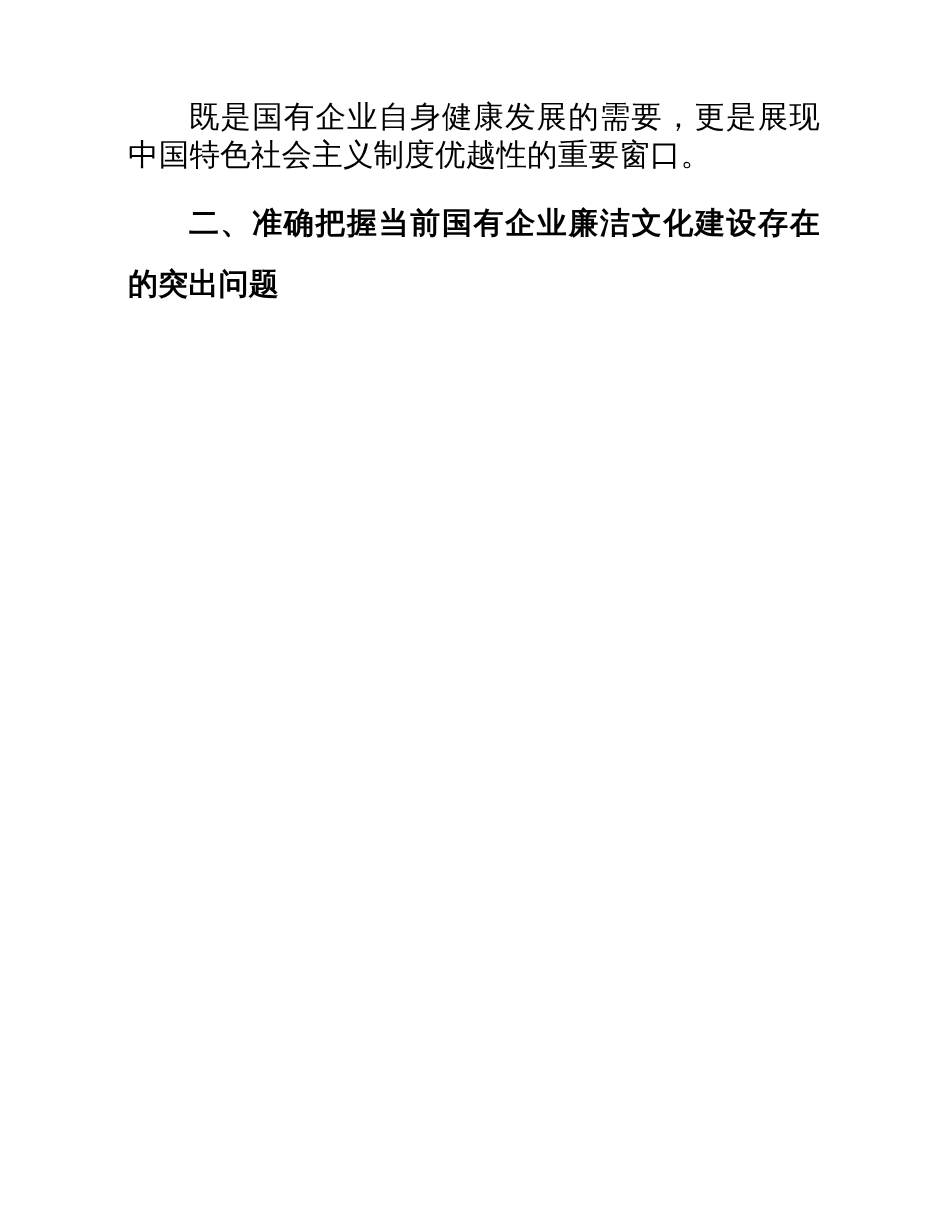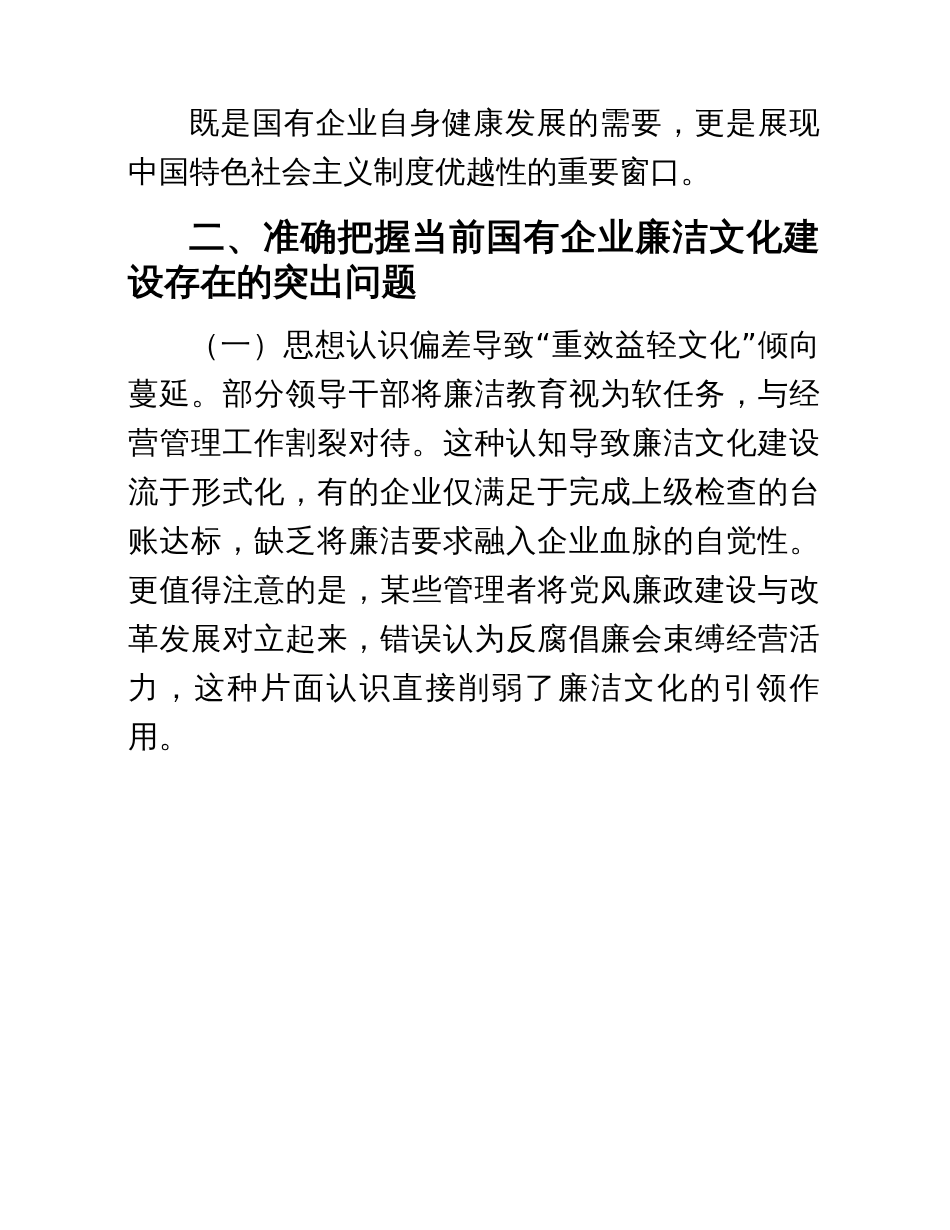--- a/index.html
+++ b/index.html
@@ -22,35 +22,35 @@
     box-sizing: border-box;
   }
   .content {
     position: absolute;
     left: 128px;
     top: 98px;
     width: 692px;
   }
   .para {
     font-size: 30.5px;
-    line-height: 49px;
+    line-height: 38px;
     text-align: justify;
     text-align-last: left;
     text-justify: inter-character;
     margin: 0 0 0 0;
     letter-spacing: 0.2px;
     word-break: break-all;
     font-weight: 400;
   }
   .para.indent {
     text-indent: 61px;
   }
   .heading {
-    font-size: 36px;
-    line-height: 45px;
+    font-size: 30px;
+    line-height: 61px;
     text-indent: 61px;
     font-weight: 600;
     text-align: justify;
     text-align-last: left;
     margin: 0;
     letter-spacing: 0.2px;
     word-break: break-all;
   }
   .gap-md { height: 16px; }
   .gap-lg { height: 18px; }
@@ -62,19 +62,18 @@
   <div class="content">
 
     <p class="para indent">既是国有企业自身健康发展的需要，更是展现中国特色社会主义制度优越性的重要窗口。</p>
 
     <div class="gap-lg"></div>
 
     <h2 class="heading">二、准确把握当前国有企业廉洁文化建设存在的突出问题</h2>
 
     <div class="gap-md"></div>
 
-    <p class="para indent">（一）思想认识偏差导致“重效益轻文化”倾向蔓延。部分领导干部将廉洁教育视为软任务，与经营管理工作割裂对待。这种认知导致廉洁文化建设流于形式化，有的企业仅满足于完成上级检查的台账达标，缺乏将廉洁要求融入企业血脉的自觉性。更值得注意的是，某些管理者将党风廉政建设与改革发展对立起来，错误认为反腐倡廉会束缚经营活力，这种片面认识直接削弱了廉洁文化的引领作用。</p>
 
     <div class="gap-lg"></div>
 
 
   </div>
 </div>
 
 </body></html>

